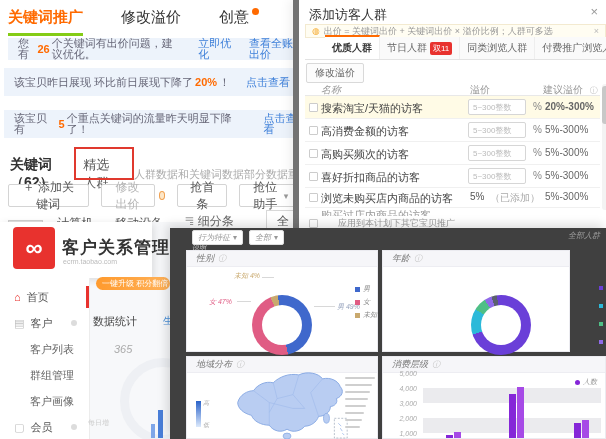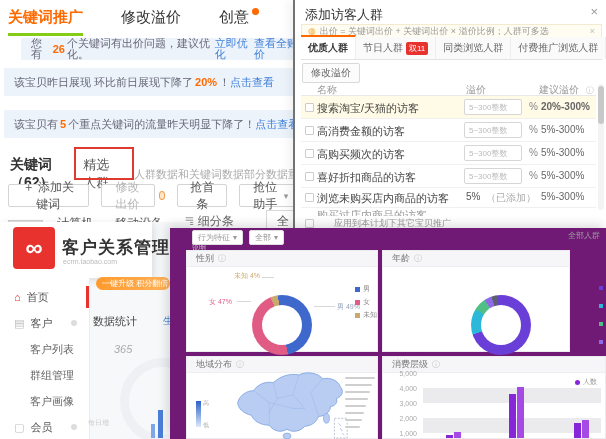--- a/index.html
+++ b/index.html
@@ -7,40 +7,40 @@
   body { font-family:"Liberation Sans","DejaVu Sans",sans-serif; }
   #stage { position:relative; width:606px; height:439px; overflow:hidden; background:#fff; }
   .abs { position:absolute; }
 
   
   .kw-tab { font-size:15px; color:#333; }
   .kw-tab.active { color:#ff6a00; font-weight:bold; border-bottom:3px solid #84cc16; padding-bottom:6px; }
   .badge-dot { width:7px; height:7px; border-radius:50%; background:#ff6a00; display:inline-block; }
   .notice { background:#edf3fb; color:#667; font-size:11px; line-height:1; display:flex; align-items:center; padding-left:10px; }
   .notice .hl { color:#ff6a00; font-weight:bold; padding:0 2px; }
-  .notice a { color:#3d7fd9; text-decoration:none; margin-left:0; }
+  .notice a { color:#3d7fd9; text-decoration:none; margin-left:16px; }
   .subtab-kw { font-size:14px; font-weight:bold; color:#333; }
   .subtab-aud { font-size:13px; color:#555; }
   .subtab-hint { font-size:11px; color:#aaa; }
   .kw-btn { display:inline-flex; align-items:center; justify-content:center; height:23px; border:1px solid #d4d4d4; background:#fff; border-radius:2px; font-size:12px; color:#555; padding:0 10px; }
   .kw-btn.dis { color:#b5b5b5; }
   .help-dot { width:9px; height:9px; border-radius:50%; border:1px solid #f0a050; background:#fde7c8; display:inline-block; margin-left:4px; }
   .th-col { font-size:12px; color:#555; }
   .sort-ic { color:#ff8a2a; font-size:10px; }
   .anno-box { border:2px solid #e0392e; background:transparent; pointer-events:none; }
 
   
-  .dlg { background:#fff; border-left:2px solid #737373; box-shadow:-4px 0 10px rgba(0,0,0,.06); }
+  .dlg { background:#fff; border-left:6px solid #737373; box-shadow:-4px 0 10px rgba(0,0,0,.06); }
   .dlg-title { font-size:13px; color:#333; }
   .dlg-close { font-size:13px; color:#999; }
   .formula-bar { background:#fffdf2; border:1px solid #f3ead0; color:#999; font-size:9px; display:flex; align-items:center; padding:0 6px; }
   .formula-bar .warn-ic { color:#f5a623; margin-right:4px; font-size:9px; }
   .dlg-tabs { display:flex; border-bottom:1px solid #e3e3e3; align-items:flex-end; }
   .dlg-tab { font-size:10px; color:#666; padding:4px 7px; border-right:1px solid #eee; background:#fafafa; display:flex; align-items:center; white-space:nowrap; }
-  .dlg-tab.active { background:#fff; color:#333; font-weight:bold; border-top:2px solid #ff6a00; }
+  .dlg-tab.active { background:#fff; color:#333; font-weight:bold; border-top:2px solid #ff6a00;margin-left:20px; }
   .tab-badge { background:#e8322e; color:#fff; font-size:8px; border-radius:2px; padding:1px 3px; margin-left:3px; }
   .mini-btn { font-size:10px; color:#666; border:1px solid #d9d9d9; background:#fcfcfc; border-radius:2px; padding:2px 8px; }
   .tbl-head { font-size:10px; color:#999; }
   .aud-row { border-bottom:1px solid #f0f0f0; }
   .aud-row.hl { background:#fffbe6; }
   .aud-name { font-size:11px; color:#444; }
   .aud-input { width:58px; height:16px; border:1px solid #d6d6d6; border-radius:2px; font-size:8px; color:#666; padding:0 4px; background:#fff; }
   .aud-input::placeholder { color:#bbb; }
   .unit { font-size:10px; color:#888; margin-left:3px; }
   .suggest { font-size:10px; color:#666; }
@@ -59,21 +59,21 @@
   .side-item { display:flex; align-items:center; font-size:11px; color:#555; padding-left:14px; height:26px; position:relative; }
   .side-item .ic { color:#e8322e; margin-right:6px; font-size:11px; }
   .side-item .ic.gray { color:#c0c0c0; }
   .side-item.sub { padding-left:30px; color:#666; }
   .side-item.active::after { content:""; position:absolute; right:0; top:2px; bottom:2px; width:3px; background:#e8322e; }
   .side-dot { width:6px; height:6px; border-radius:50%; background:#dcdcdc; margin-left:auto; margin-right:12px; }
   .crm-banner { background:linear-gradient(90deg,#ff9a2d,#ffb25a); border-radius:7px; color:#fff; font-size:8px; display:flex; align-items:center; padding:0 6px; overflow:hidden; white-space:nowrap; }
   .faint-circle { border:9px solid #eef0f4; border-radius:50%; }
 
   
-  .dash { background:#701a75; box-shadow:-3px -3px 10px rgba(0,0,0,.14); }
+  .dash { background:#404040; box-shadow:-3px -3px 10px rgba(0,0,0,.14);font-style:italic; }
   .filter-pill { border:1px solid #e0e0e0; border-radius:2px; font-size:8px; color:#999; display:inline-flex; align-items:center; padding:1px 5px; gap:3px; background:#fff; }
   .tiny-note { font-size:7px; color:#ccc; }
   .card { background:#fff; border:1px solid #ebebf0; }
   .card-head { background:#f6f6f9; border-bottom:1px solid #ededf2; display:flex; align-items:center; padding:0 9px; height:16px; }
   .card-title { font-size:9px; color:#777; }
   .info-ic { font-size:8px; color:#c5c5c5; margin-left:4px; }
   .donut { border-radius:50%; position:relative; }
   .donut::after { content:""; position:absolute; inset:10px; background:#fff; border-radius:50%; }
   .d-label { font-size:7px; white-space:nowrap; }
   .leader { height:1px; background:#d8d8d8; }
@@ -96,21 +96,21 @@
   <div class="abs" style="left:0;top:0;width:310px;height:439px;z-index:1;">
     <div class="abs" style="left:8px;top:8px;display:flex;gap:38px;align-items:flex-start;">
       <span class="kw-tab active">关键词推广</span>
       <span class="kw-tab">修改溢价</span>
       <span style="display:flex;align-items:flex-start;gap:3px;">
         <span class="kw-tab">创意</span>
         <span class="badge-dot"></span>
       </span>
     </div>
 
-    <div class="notice abs" style="left:21px;top:38px;width:302px;height:22px;">
+    <div class="notice abs" style="left:8px;top:38px;width:302px;height:22px;">
       <span>您有</span>
         <span class="hl">26</span>
         <span>个关键词有出价问题，建议优化。</span>
       <a href="#">立即优化</a>
       <a href="#">查看全账户出价</a>
     </div>
 
     <div class="notice abs" style="left:4px;top:68px;width:302px;height:28px;">
       <span>该宝贝昨日展现 环比前日展现下降了 </span>
         <span class="hl">20%</span>
@@ -175,21 +175,21 @@
         </span>
       <span class="dlg-tab">同类浏览人群</span>
       <span class="dlg-tab">付费推广浏览人群</span>
       <span class="dlg-tab">天气人群</span>
 
     </div>
 
     <button class="mini-btn abs" style="left:7px;top:63px;">修改溢价</button>
 
     <div class="abs" style="left:6px;top:82px;width:295px;height:14px;border-bottom:1px solid #e8e8e8;">
-      <span class="tbl-head abs" style="left:16px;top:1px;">名称</span>
+      <span class="tbl-head abs" style="left:16px;top:1px;font-style:italic;">名称</span>
       <span class="tbl-head abs" style="left:165px;top:1px;">溢价</span>
       <span class="tbl-head abs" style="left:238px;top:1px;"><span>建议溢价</span> <span class="info-ic">ⓘ</span></span>
     </div>
 
     <div class="aud-row hl abs" style="left:6px;top:96px;width:295px;height:23px;">
       <span class="chk abs" style="left:4px;top:7px;"></span>
       <span class="aud-name abs" style="left:16px;top:5px;">搜索淘宝/天猫的访客</span>
       <input class="aud-input abs" style="left: 163px; top: 3px;" placeholder="5~300整数">
       <span class="unit abs" style="left:225px;top:5px;">%</span>
       <span class="suggest abs" style="left:240px;top:5px;font-weight:bold;">20%-300%</span>

